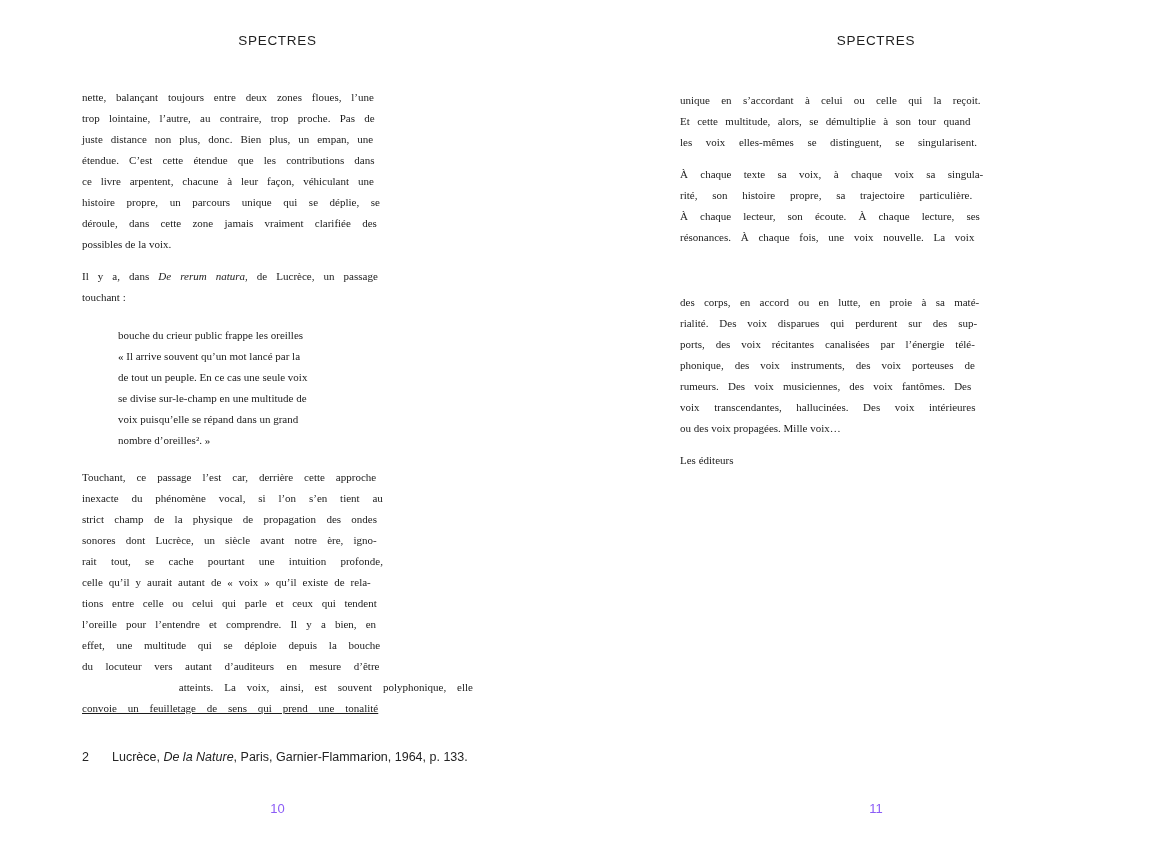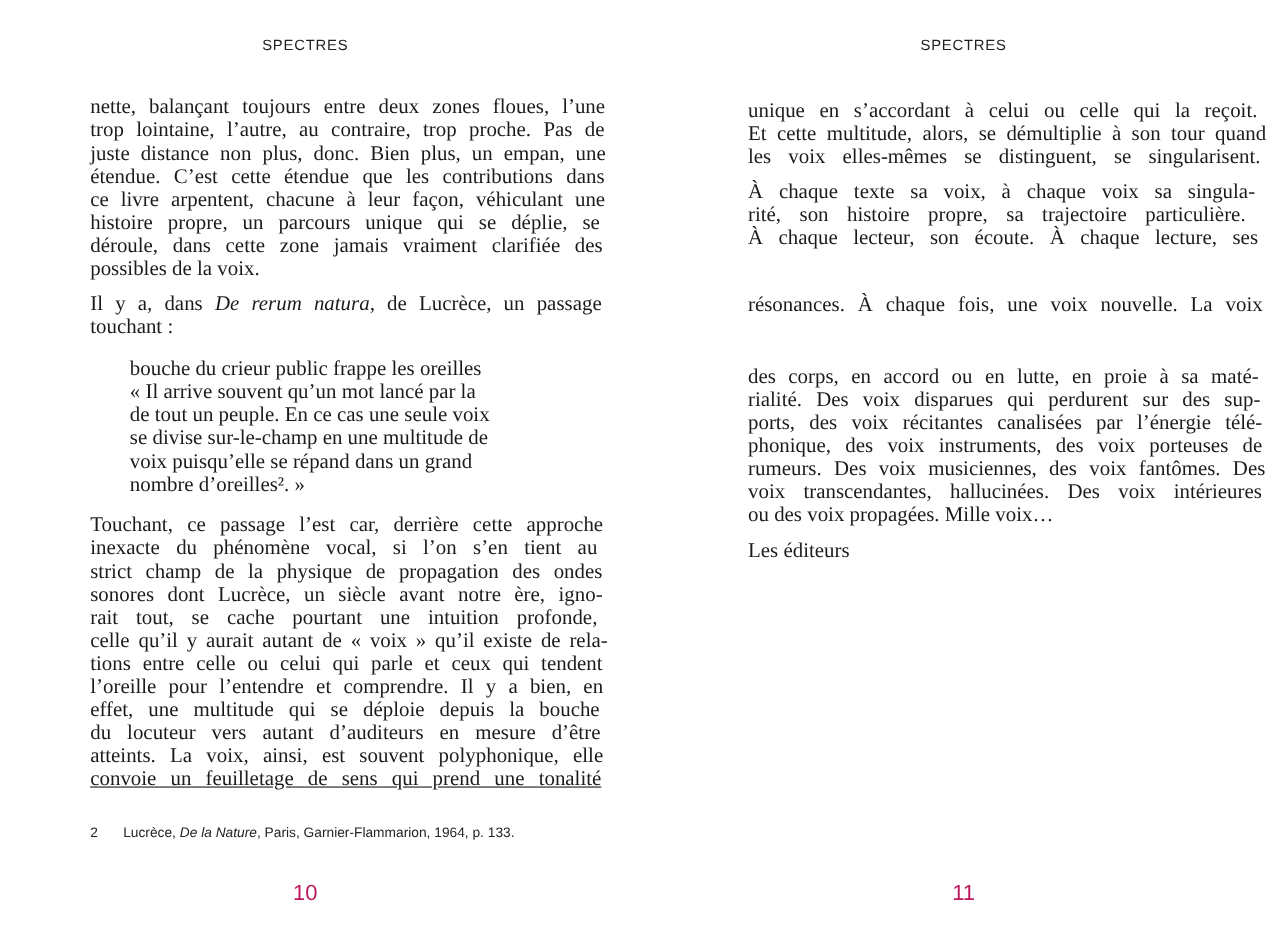--- a/index.html
+++ b/index.html
@@ -43,21 +43,21 @@
   #page-left  .content { top: 87px; }
   #page-right .content { top: 90px; }
 
   .block { margin: 0 0 11px 0; }
   .block.quote {
     margin: 17px 0 16px 0;
     padding-left: 36px;
   }
 
   .line {
-    font-size: 19px;
+    font-size: 11px;
     line-height: 21px;
     white-space: nowrap;
     text-align: left;
   }
 
   em { font-style: italic; }
 
   .footnote {
     position: absolute;
     top: 749px;
@@ -72,22 +72,22 @@
   .fn-num { width: 30px; flex: 0 0 30px; }
   .fn-text { flex: 1; }
 
   .folio {
     position: absolute;
     top: 801px;
     left: 0;
     right: 0;
     text-align: center;
     font-family: "Liberation Sans", sans-serif;
-    font-size: 20px;
-    color: #be185d;
+    font-size: 13px;
+    color: #8b5cf6;
   }
 </style>
 </head>
 <body>
 
 <section class="page" id="page-left">
   <div class="running-head">SPECTRES</div>
   <div class="content">
       <div class="block para">
         <div class="line just" style="word-spacing: 7.1px; letter-spacing: 0px;"><span>nette, balançant toujours entre deux zones floues, l’une</span></div>
@@ -138,21 +138,21 @@
   <div class="content">
       <div class="block para">
         <div class="line just" style="word-spacing: 8.55px; letter-spacing: 0px;"><span>unique en s’accordant à celui ou celle qui la reçoit.</span></div>
         <div class="line just" style="word-spacing: 4.67px; letter-spacing: 0px;"><span>Et cette multitude, alors, se démultiplie à son tour quand</span></div>
         <div class="line just" style="word-spacing: 10.8px; letter-spacing: 0px;"><span>les voix elles-mêmes se distinguent, se singularisent.</span></div>
       </div>
       <div class="block para">
         <div class="line just" style="word-spacing: 9.6px; letter-spacing: 0px;"><span>À chaque texte sa voix, à chaque voix sa singula-</span></div>
         <div class="line just" style="word-spacing: 12px; letter-spacing: 0px;"><span>rité, son histoire propre, sa trajectoire particulière.</span></div>
         <div class="line just" style="word-spacing: 9.32px; letter-spacing: 0px;"><span>À chaque lecteur, son écoute. À chaque lecture, ses</span></div>
-        <div class="line just" style="word-spacing: 6.98px; letter-spacing: 0px; margin-top: 40px;"><span>résonances. À chaque fois, une voix nouvelle. La voix</span></div>
+        <div class="line just" style="word-spacing: 6.98px; letter-spacing: 0px;"><span>résonances. À chaque fois, une voix nouvelle. La voix</span></div>
         <div class="line just" style="word-spacing: 6.57px; letter-spacing: 0px; margin-top: 44px;"><span>des corps, en accord ou en lutte, en proie à sa maté-</span></div>
         <div class="line just" style="word-spacing: 8.16px; letter-spacing: 0px;"><span>rialité. Des voix disparues qui perdurent sur des sup-</span></div>
         <div class="line just" style="word-spacing: 8.21px; letter-spacing: 0px;"><span>ports, des voix récitantes canalisées par l’énergie télé-</span></div>
         <div class="line just" style="word-spacing: 8.21px; letter-spacing: 0px;"><span>phonique, des voix instruments, des voix porteuses de</span></div>
         <div class="line just" style="word-spacing: 6.43px; letter-spacing: 0px;"><span>rumeurs. Des voix musiciennes, des voix fantômes. Des</span></div>
         <div class="line just" style="word-spacing: 11.86px; letter-spacing: 0px;"><span>voix transcendantes, hallucinées. Des voix intérieures</span></div>
         <div class="line"><span>ou des voix propagées. Mille voix…</span></div>
       </div>
       <div class="block para">
         <div class="line"><span>Les éditeurs</span></div>

